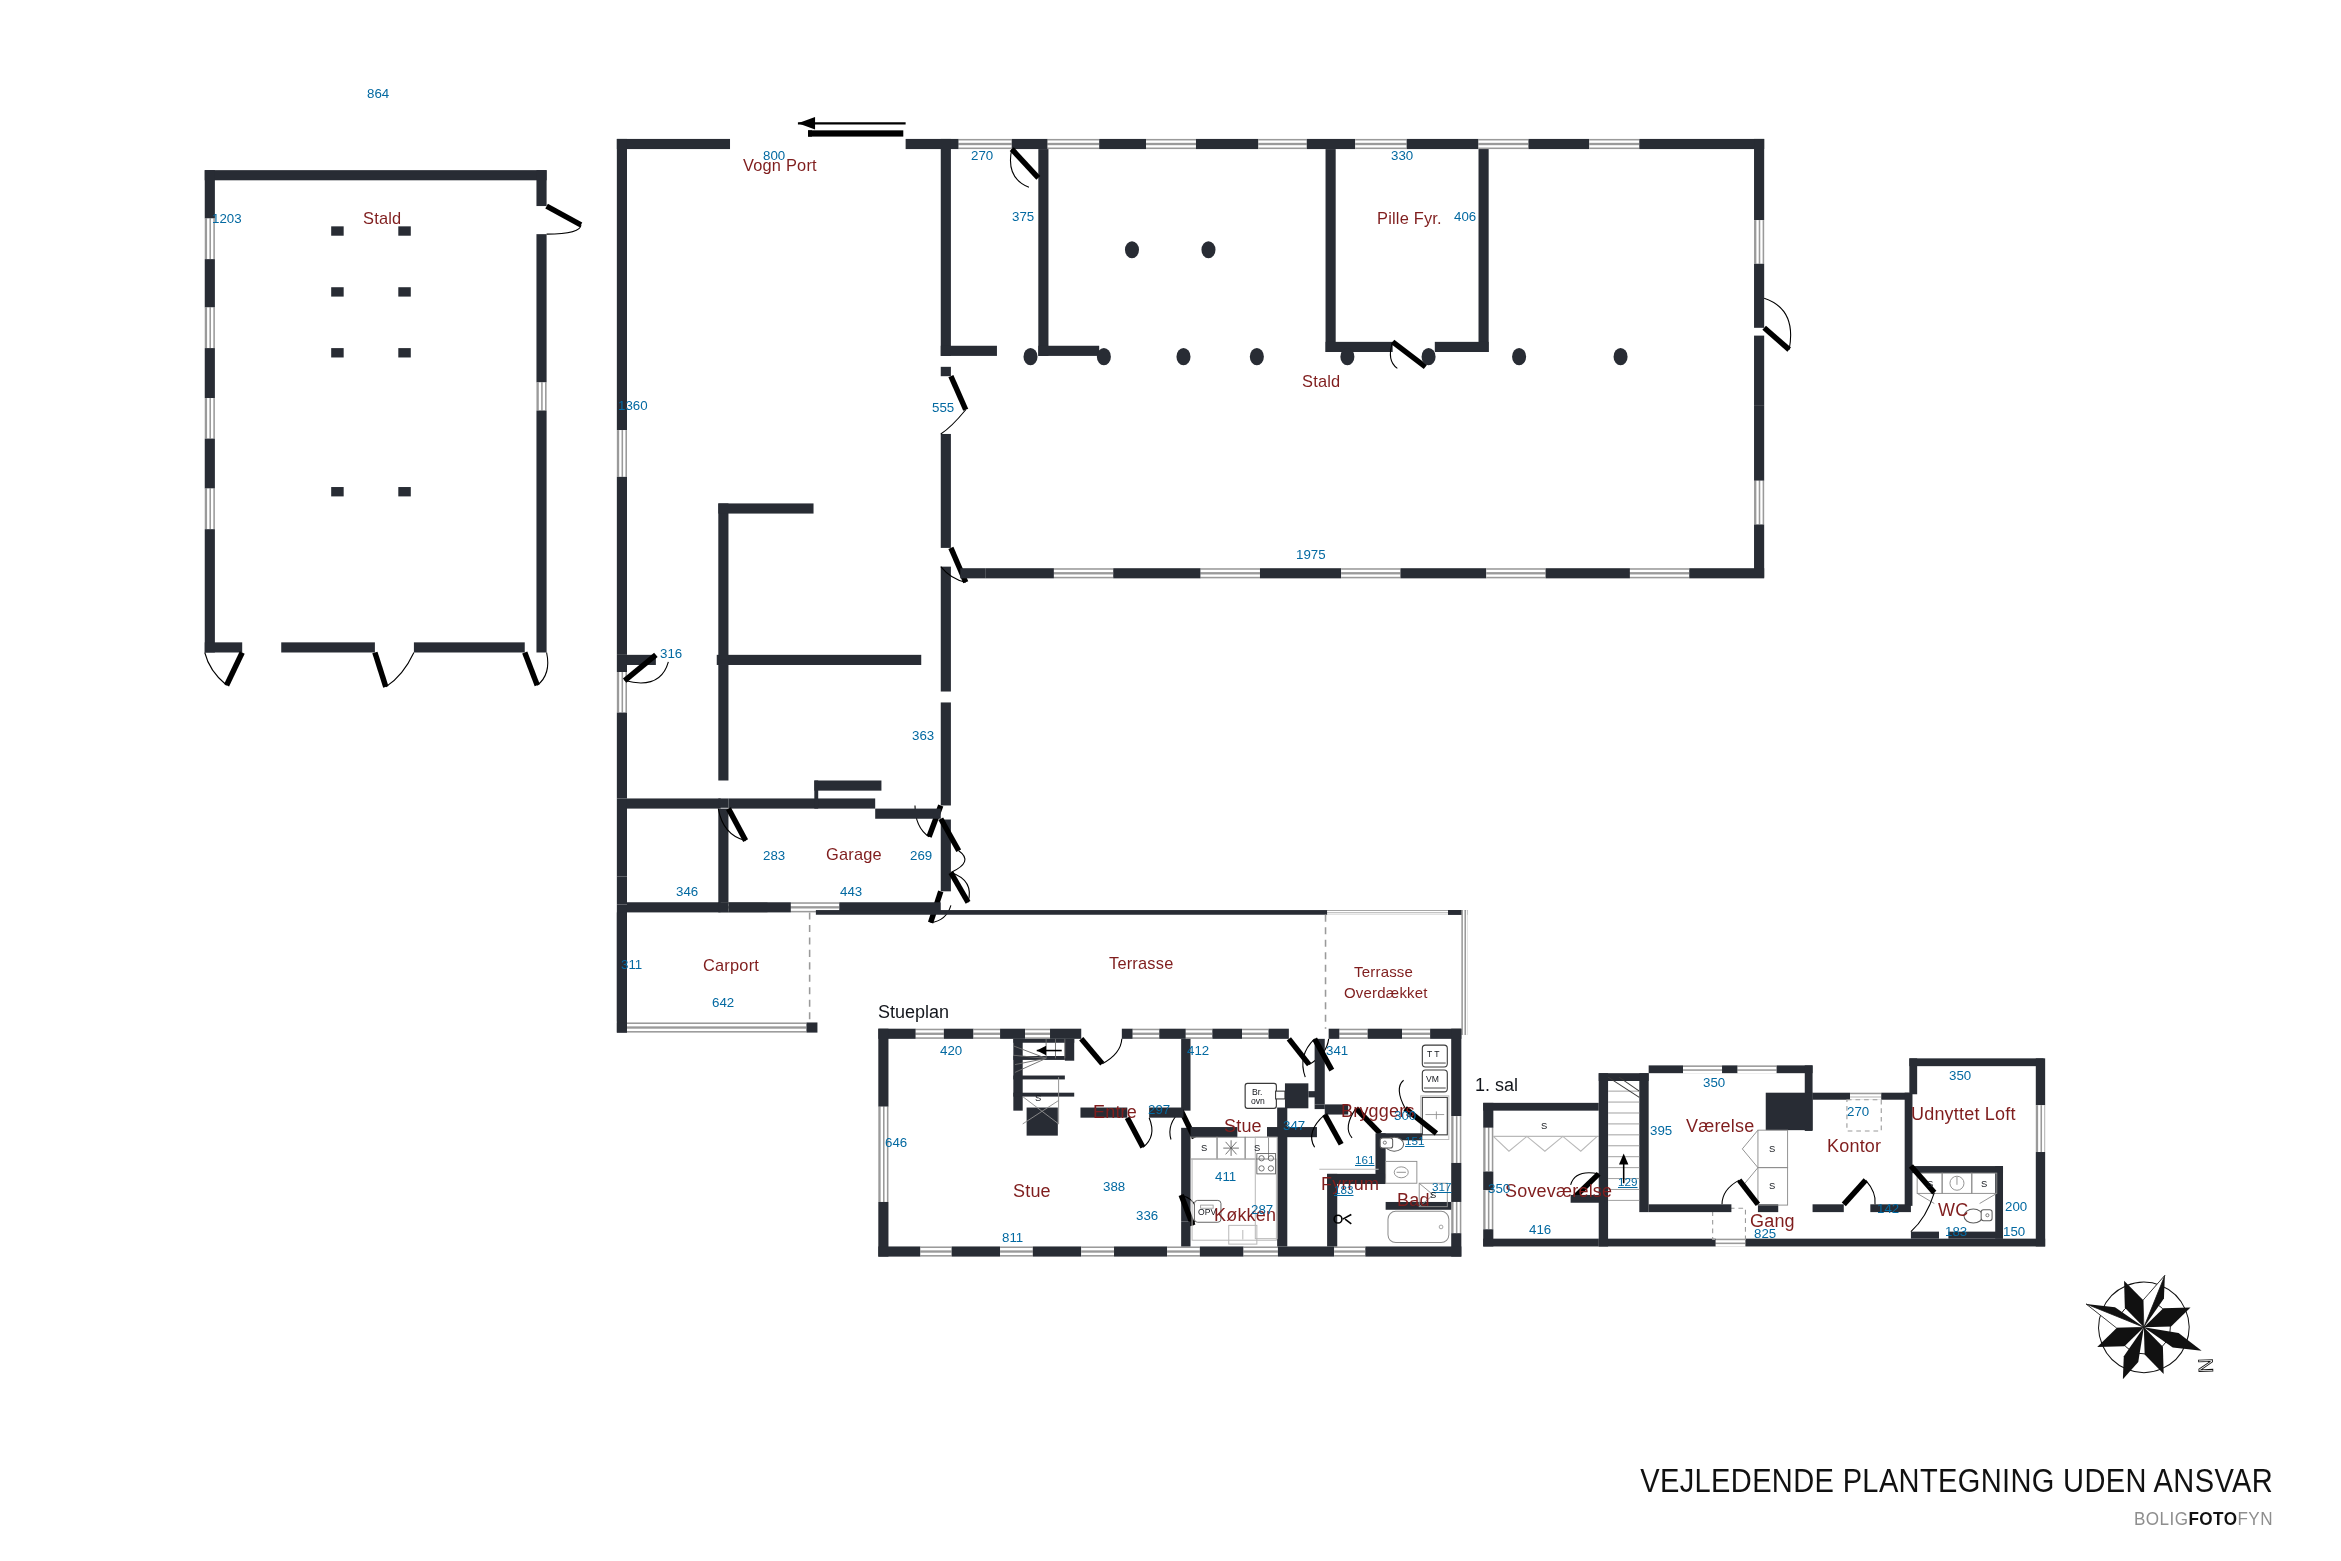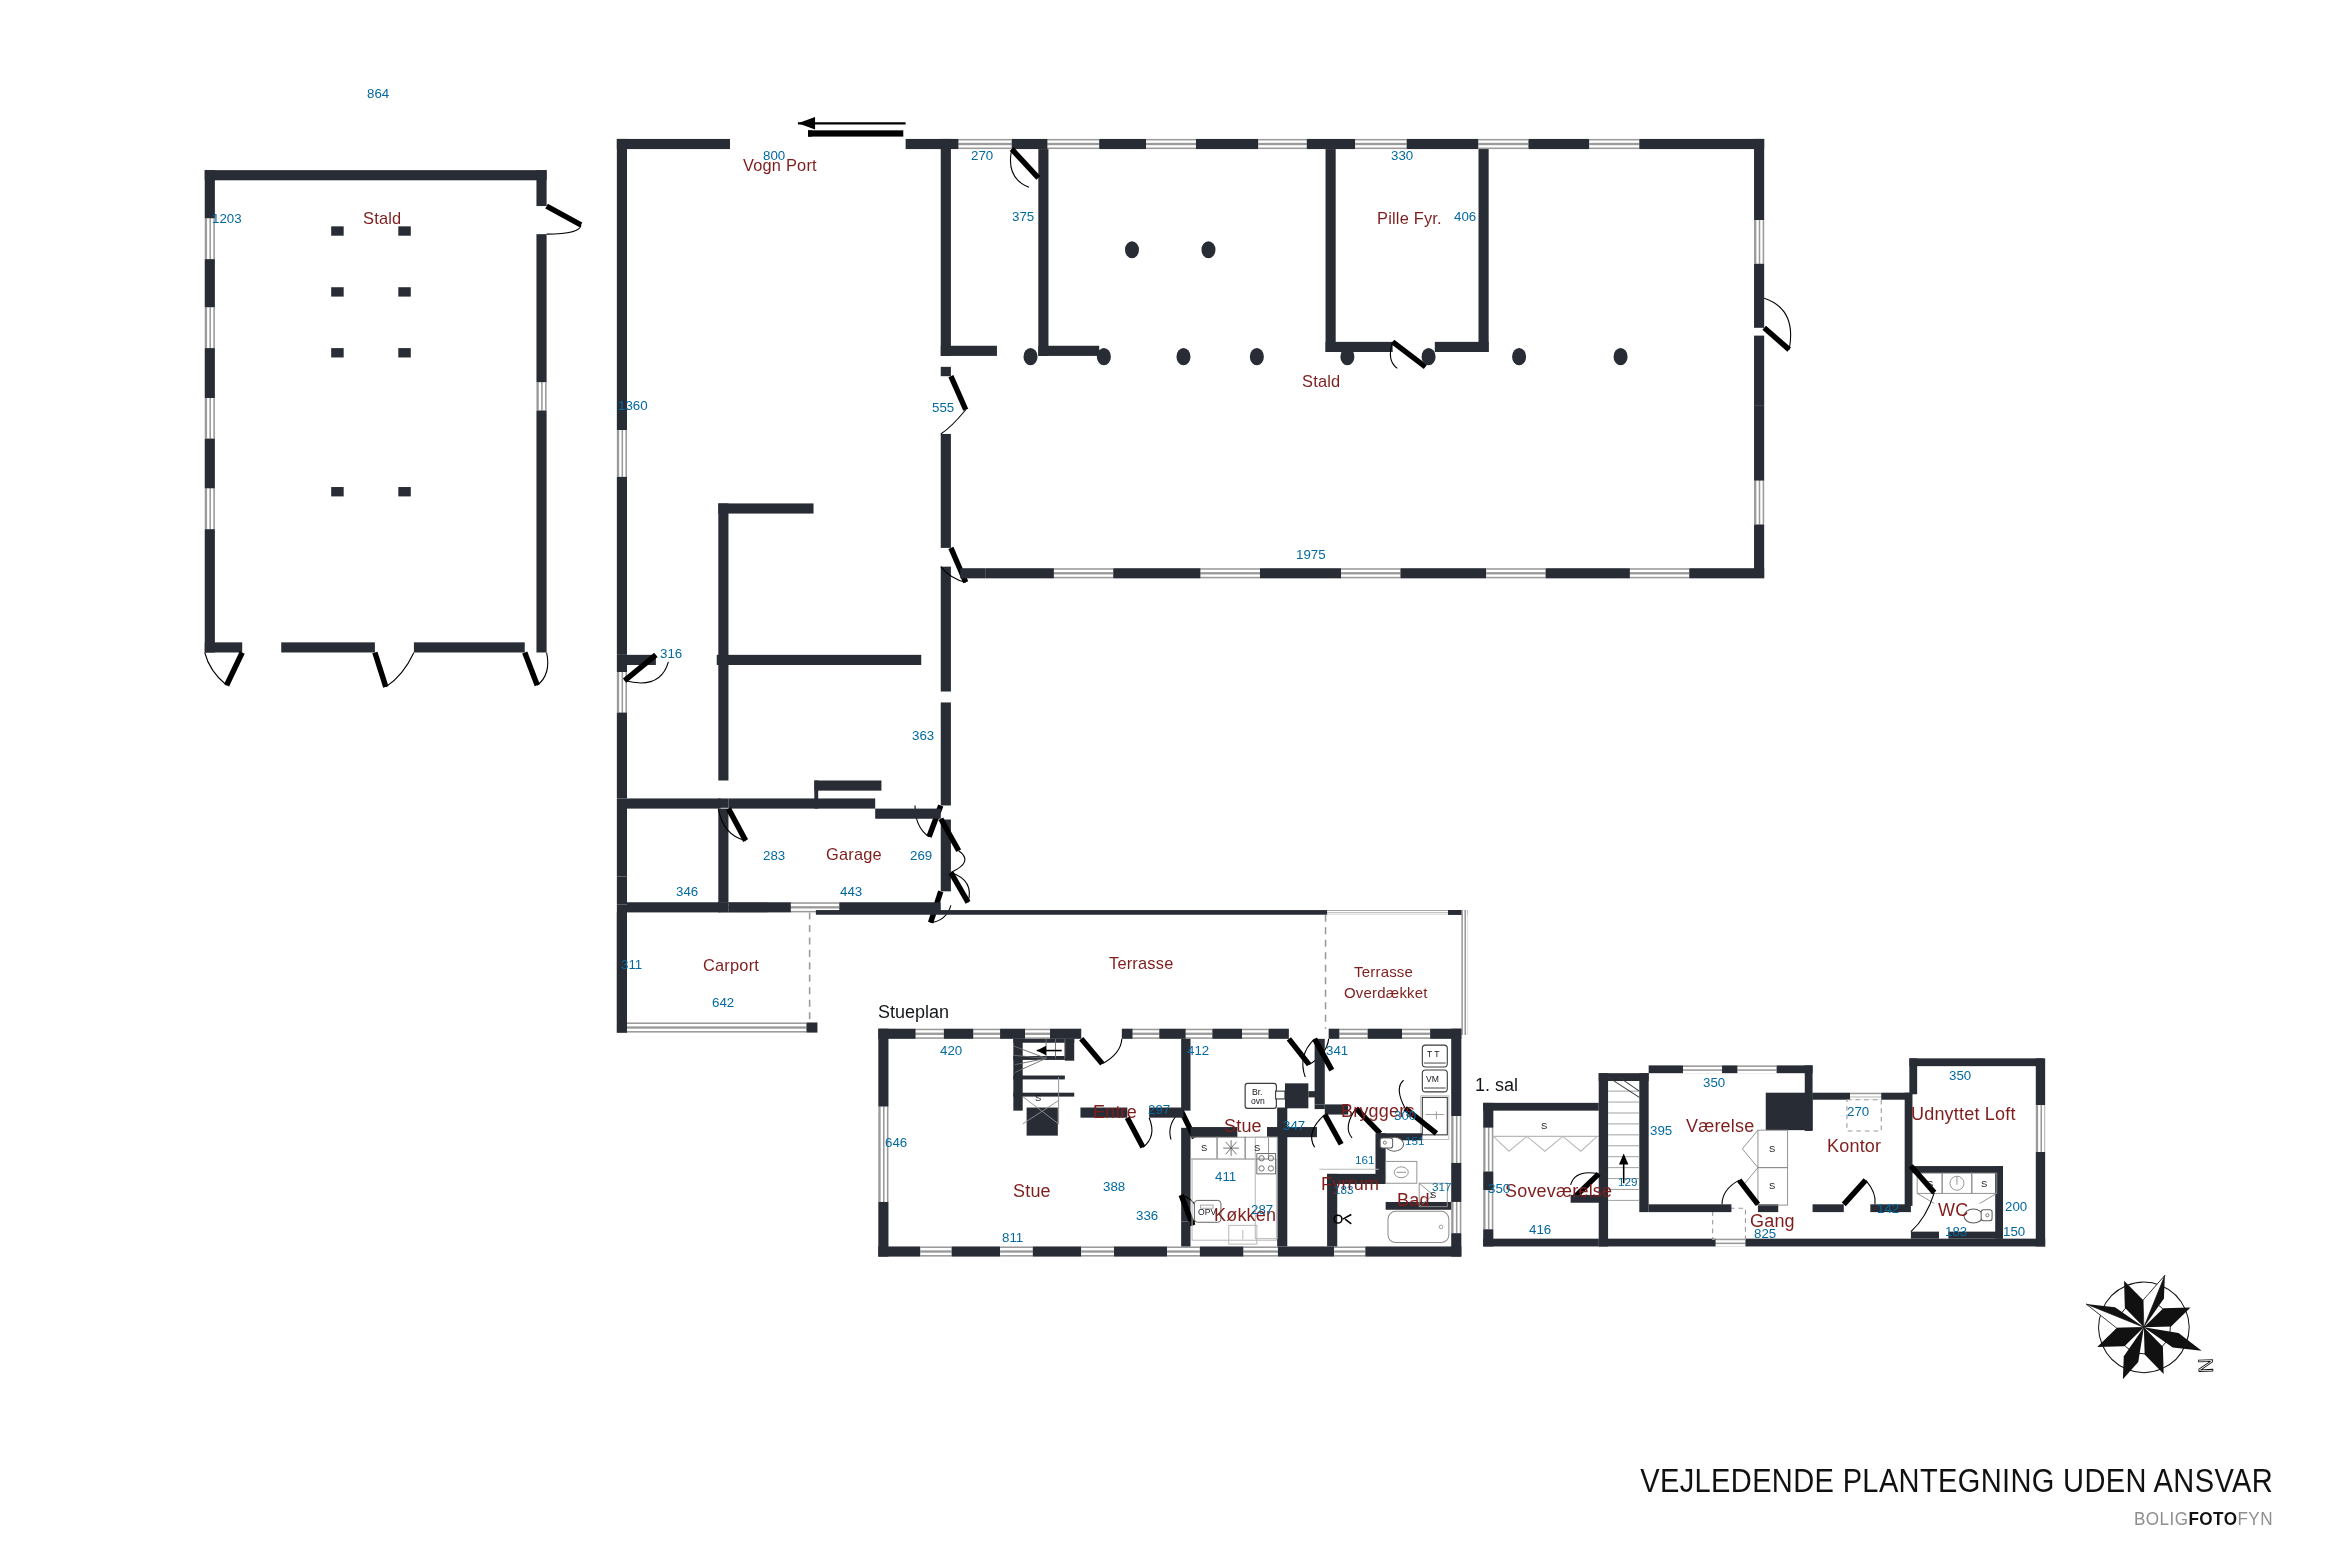--- a/index.html
+++ b/index.html
@@ -4,21 +4,21 @@
 <title>Vejledende Plantegning</title>
 <style>
   html,body{margin:0;padding:0;background:#ffffff;}
   body{width:2342px;height:1561px;position:relative;overflow:hidden;
        font-family:"Liberation Sans","DejaVu Sans",sans-serif;color:#1c1f26;}
   #plan{position:absolute;left:0;top:0;width:2342px;height:1561px;}
   .lbl{position:absolute;white-space:nowrap;}
   .room{font-size:16.4px;color:#7f1d1d;letter-spacing:0.2px;}
   .room.big{font-size:18px;}
   .dim{font-size:13.3px;color:#0369a1;}
-  .dim.sm{font-size:11.7px;}
+  .dim.sm{font-size:11.7px;text-decoration:underline;}
   .plantag{font-size:18px;color:#13161c;}
   .tiny{font-size:9.4px;color:#13161c;}
   .tiny2{font-size:8.6px;color:#13161c;}
   #title-block{position:absolute;right:69px;bottom:31px;text-align:right;}
   #main-title{font-size:33px;font-weight:400;letter-spacing:0.4px;color:#111;
     font-family:"Liberation Sans Narrow","Liberation Sans",sans-serif;
     transform:scaleX(.88);transform-origin:right center;}
   #brand{font-size:19px;letter-spacing:0.5px;margin-top:7.8px;color:#111;
     transform:scaleX(.9);transform-origin:right center;}
   #brand .lt{color:#8e8e8e;font-weight:400;}

